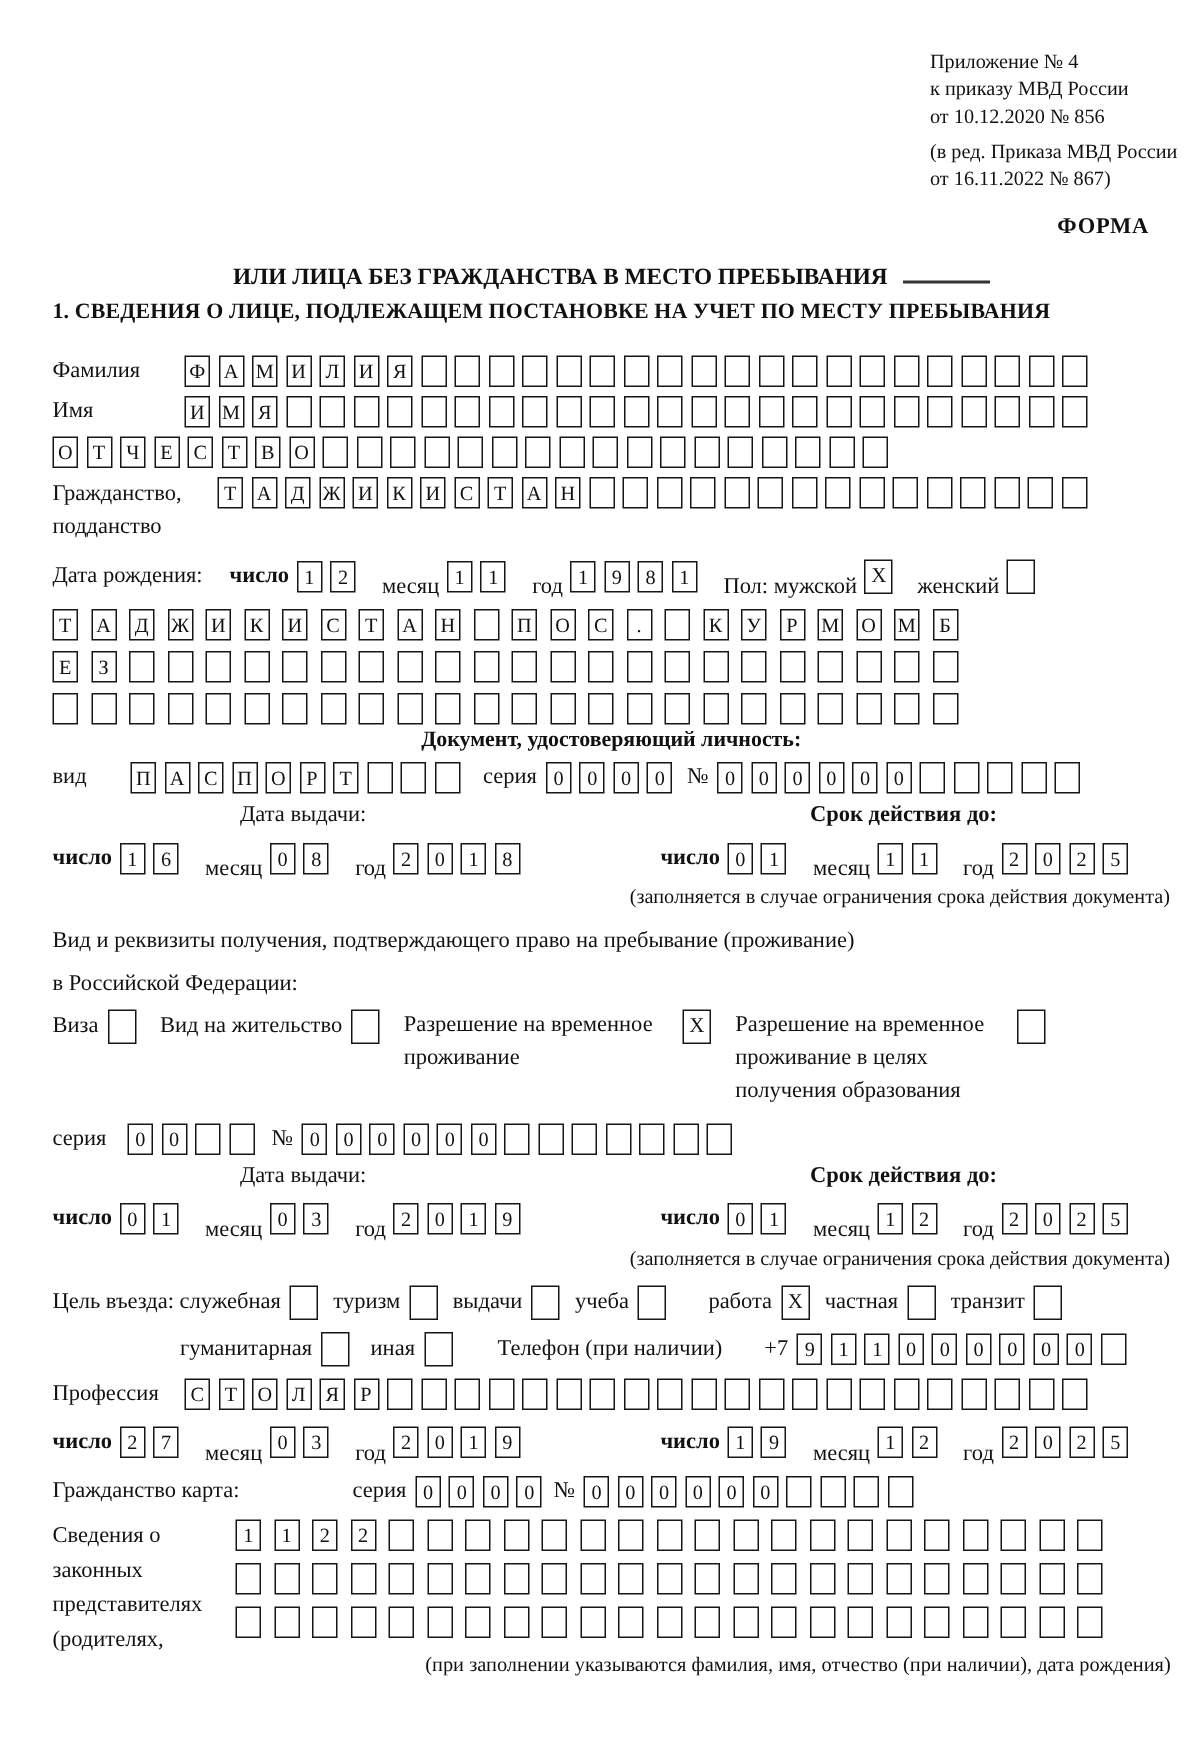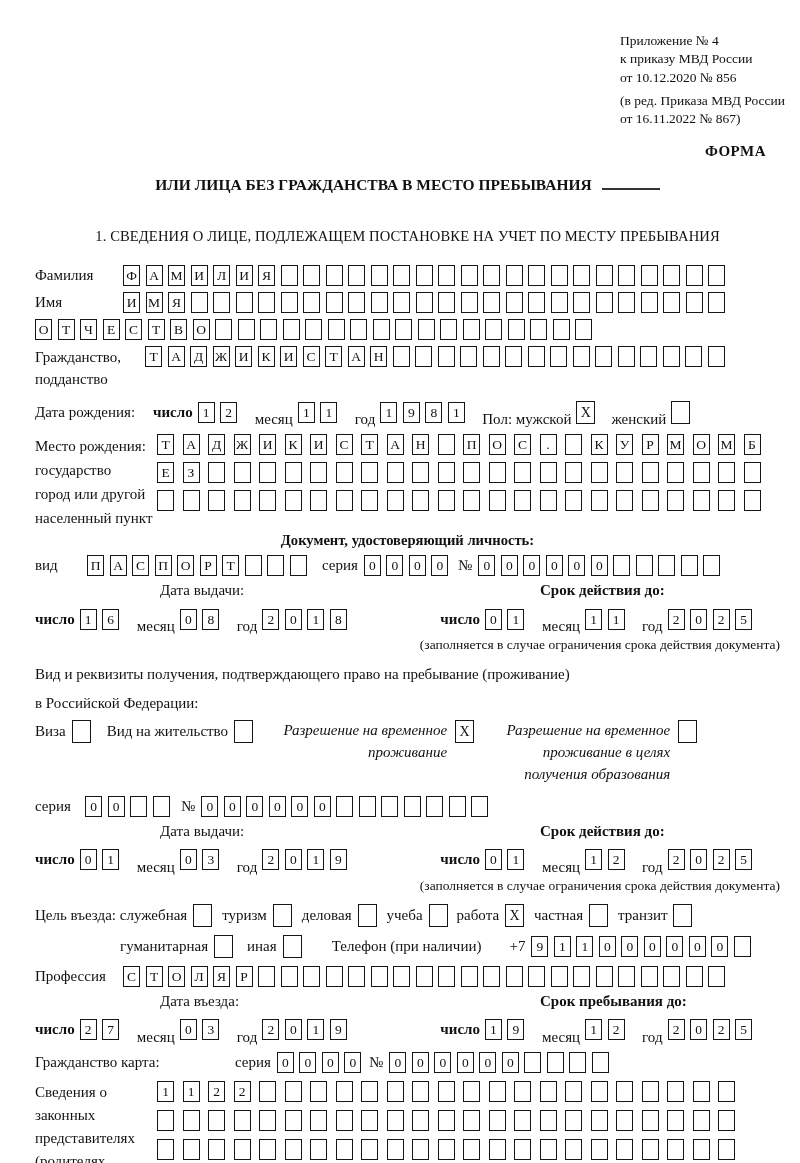--- a/index.html
+++ b/index.html
@@ -16,33 +16,33 @@
   .frow-top{display:flex;align-items:flex-start;margin-bottom:6px;}
   .lbl{flex:0 0 auto;}
   .lbl2{flex:0 0 auto;line-height:22px;}
   .inline-lbl{flex:0 0 auto;margin:0 6px 0 10px;}
   
   .annex{margin-left:585px;width:200px;font-size:13.5px;line-height:1.36;}
   .annex .note{margin-top:5px;}
   .forma{font-weight:bold;text-align:right;padding-right:14px;margin-top:14px;font-size:15px;letter-spacing:.5px;}
   .title{font-weight:bold;text-align:center;font-size:15.5px;line-height:1.45;margin-top:14px;}
   .uline{display:inline-block;width:58px;border-bottom:2px solid #333;margin-left:10px;}
-  .sec-h{font-weight:normal;font-size:14.6px;margin-top:32px;margin-bottom:20px;letter-spacing:.1px;text-align:center;}
+  .sec-h{font-weight:bold;font-size:14.6px;margin-top:4px;margin-bottom:20px;letter-spacing:.1px;}
   .doc-h{font-weight:bold;text-align:center;font-size:14.6px;margin:2px 0 6px 0;}
   .datehead{position:relative;height:19px;font-size:15px;}
   .datehead .dh1{position:absolute;left:125px;}
   .datehead .dh2{position:absolute;left:505px;font-weight:bold;}
   .dategrp{display:flex;align-items:center;}
   .dlbl{margin-right:5px;font-weight:bold;}
   .dlbl2{margin:15px 5px 0 12px;}
   .note-r{font-size:13.5px;text-align:right;margin:2px 0 10px 0;}
   .plain{margin:2px 0 6px 0;line-height:1.5;}
   .ck-lbl{margin-right:6px;}
   .ck-gap{margin-left:16px;}
-  .permit-txt{text-align:right;line-height:1.45;font-style:italic;}
+  .permit-txt{text-align:left;line-height:1.45;}
   .rep-note{font-size:13.6px;margin:10px 0 0 105px;text-align:center;width:540px;}
   .col{display:flex;flex-direction:column;}
 </style>
 </head>
 <body>
 
 <div class="page">
 
   <div class="annex">
     <div>Приложение № 4</div>
@@ -214,26 +214,20 @@
     <div class="boxes cbx">
         <span class="cell">X</span>
       </div>
     <span class="dlbl2" style="margin-left:16px">женский</span>
     <div class="boxes cbx">
         <span class="cell"></span>
       </div>
   </div>
 
   <div class="frow-top" style="margin-top:6px;margin-bottom:0">
-    <span class="lbl2" style="width:122px;line-height:24px">
-      <span>Место рождения:</span><br>
-      <span>государство</span><br>
-      <span>город или другой</span><br>
-      <span>населенный пункт</span>
-    </span>
     <div class="col">
       <div class="boxes wide" style="margin-bottom:7px">
           <span class="cell">Т</span>
           <span class="cell">А</span>
           <span class="cell">Д</span>
           <span class="cell">Ж</span>
           <span class="cell">И</span>
           <span class="cell">К</span>
           <span class="cell">И</span>
           <span class="cell">С</span>
@@ -497,29 +491,29 @@
 
   <div class="frow">
     <span class="ck-lbl">Цель въезда: служебная</span>
     <div class="boxes cbx">
         <span class="cell"></span>
       </div>
     <span class="ck-lbl" style="margin-left:10px">туризм</span>
     <div class="boxes cbx">
         <span class="cell"></span>
       </div>
-    <span class="ck-lbl" style="margin-left:10px">деловая</span>
+    <span class="ck-lbl" style="margin-left:10px">выдачи</span>
     <div class="boxes cbx">
         <span class="cell"></span>
       </div>
     <span class="ck-lbl" style="margin-left:10px">учеба</span>
     <div class="boxes cbx">
         <span class="cell"></span>
       </div>
-    <span class="ck-lbl" style="margin-left:9px">работа</span>
+    <span class="ck-lbl" style="margin-left:28px">работа</span>
     <div class="boxes cbx">
         <span class="cell">X</span>
       </div>
     <span class="ck-lbl" style="margin-left:10px">частная</span>
     <div class="boxes cbx">
         <span class="cell"></span>
       </div>
     <span class="ck-lbl" style="margin-left:10px">транзит</span>
     <div class="boxes cbx">
         <span class="cell"></span>
@@ -577,24 +571,20 @@
         <span class="cell"></span>
         <span class="cell"></span>
         <span class="cell"></span>
         <span class="cell"></span>
         <span class="cell"></span>
         <span class="cell"></span>
         <span class="cell"></span>
       </div>
   </div>
 
-  <div class="datehead" style="margin-top:6px">
-    <span class="dh1">Дата въезда:</span>
-    <span class="dh2">Срок пребывания до:</span>
-  </div>
   <div class="frow" style="margin-top:2px;margin-bottom:6px">
     <div class="dategrp">
       <span class="dlbl">число</span>
       <div class="boxes">
           <span class="cell">2</span>
           <span class="cell">7</span>
         </div>
       <span class="dlbl2">месяц</span>
       <div class="boxes">
           <span class="cell">0</span>

